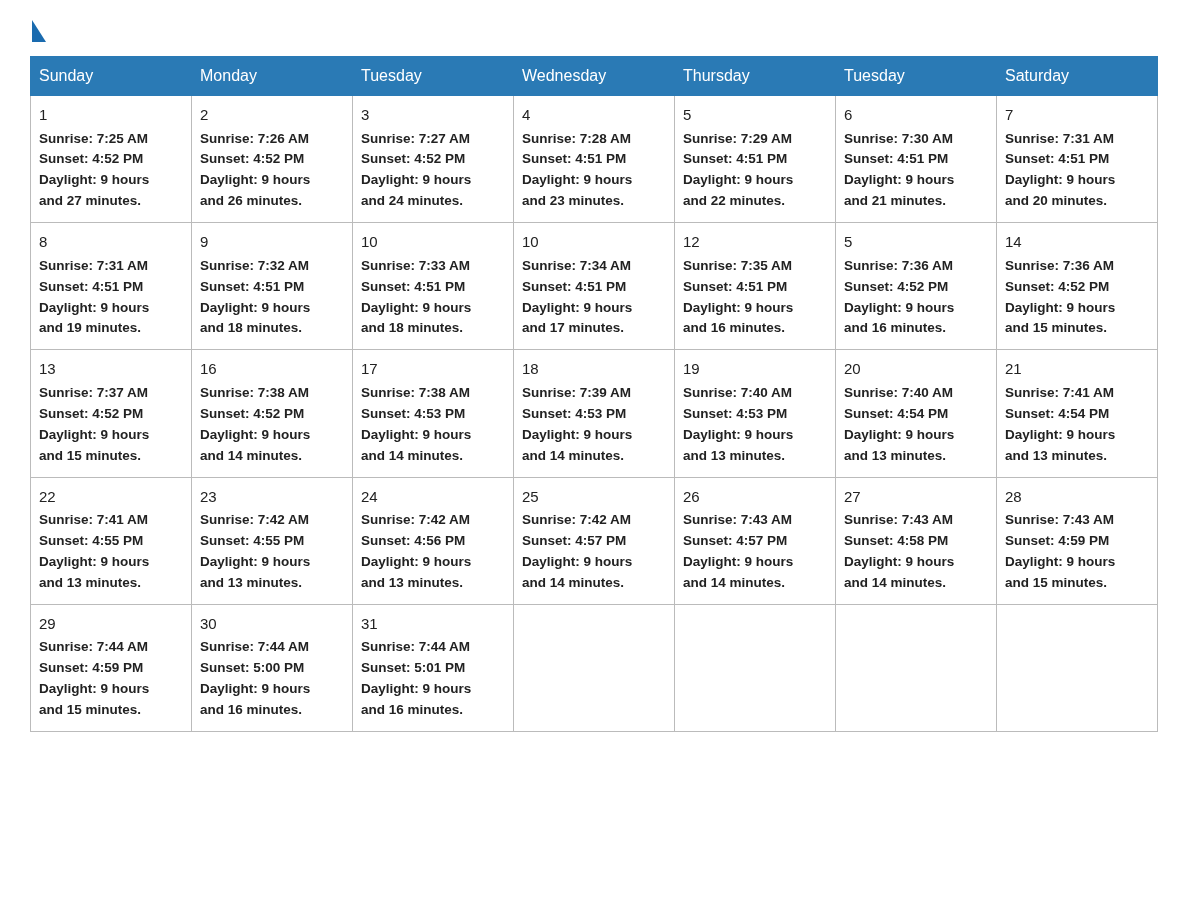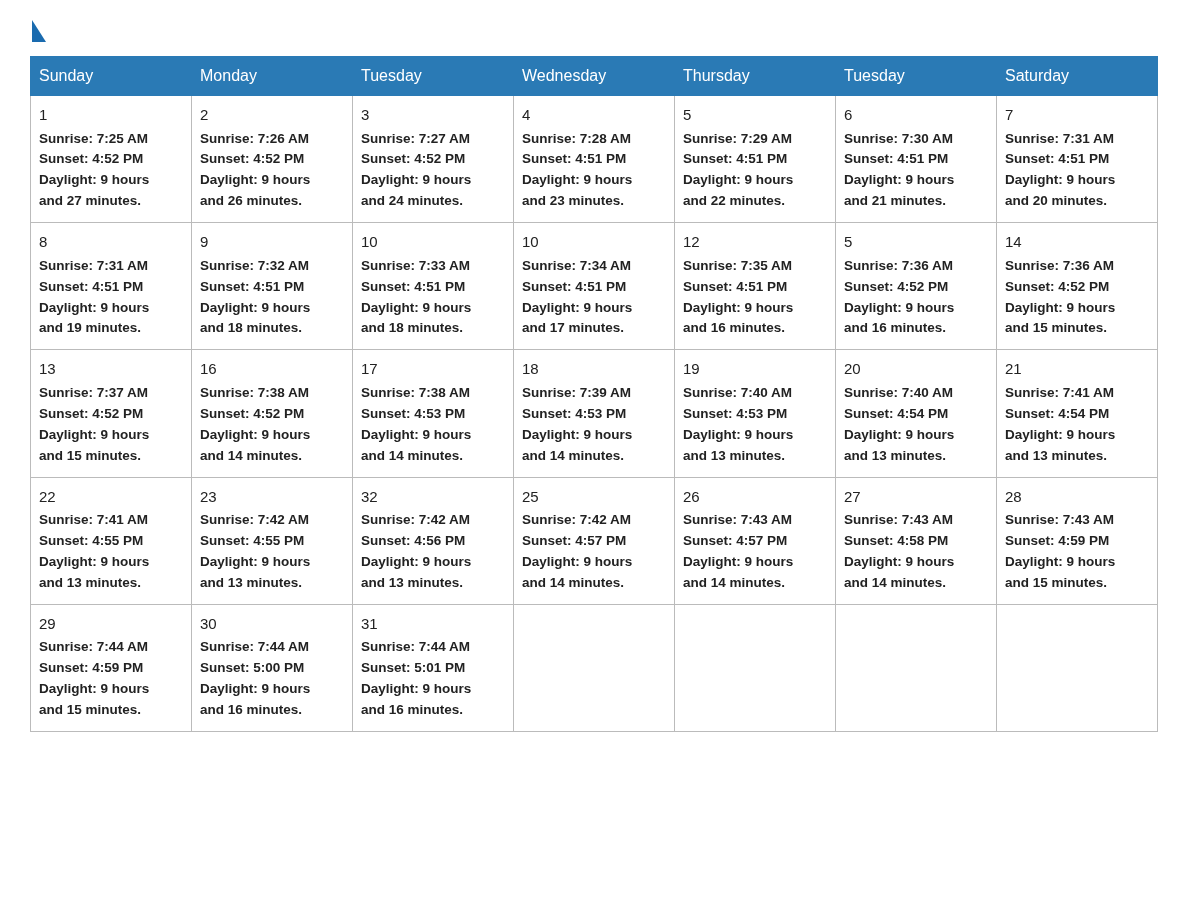--- a/index.html
+++ b/index.html
@@ -160,21 +160,21 @@
         <td><span class="day-number">16</span><span class="day-info">Sunrise: 7:38 AM<br>Sunset: 4:52 PM<br>Daylight: 9 hours<br>and 14 minutes.</span></td>
         <td><span class="day-number">17</span><span class="day-info">Sunrise: 7:38 AM<br>Sunset: 4:53 PM<br>Daylight: 9 hours<br>and 14 minutes.</span></td>
         <td><span class="day-number">18</span><span class="day-info">Sunrise: 7:39 AM<br>Sunset: 4:53 PM<br>Daylight: 9 hours<br>and 14 minutes.</span></td>
         <td><span class="day-number">19</span><span class="day-info">Sunrise: 7:40 AM<br>Sunset: 4:53 PM<br>Daylight: 9 hours<br>and 13 minutes.</span></td>
         <td><span class="day-number">20</span><span class="day-info">Sunrise: 7:40 AM<br>Sunset: 4:54 PM<br>Daylight: 9 hours<br>and 13 minutes.</span></td>
         <td><span class="day-number">21</span><span class="day-info">Sunrise: 7:41 AM<br>Sunset: 4:54 PM<br>Daylight: 9 hours<br>and 13 minutes.</span></td>
       </tr>
       <tr>
         <td><span class="day-number">22</span><span class="day-info">Sunrise: 7:41 AM<br>Sunset: 4:55 PM<br>Daylight: 9 hours<br>and 13 minutes.</span></td>
         <td><span class="day-number">23</span><span class="day-info">Sunrise: 7:42 AM<br>Sunset: 4:55 PM<br>Daylight: 9 hours<br>and 13 minutes.</span></td>
-        <td><span class="day-number">32</span><span class="day-info">Sunrise: 7:42 AM<br>Sunset: 4:56 PM<br>Daylight: 9 hours<br>and 13 minutes.</span></td>
+        <td><span class="day-number">24</span><span class="day-info">Sunrise: 7:42 AM<br>Sunset: 4:56 PM<br>Daylight: 9 hours<br>and 13 minutes.</span></td>
         <td><span class="day-number">25</span><span class="day-info">Sunrise: 7:42 AM<br>Sunset: 4:57 PM<br>Daylight: 9 hours<br>and 14 minutes.</span></td>
         <td><span class="day-number">26</span><span class="day-info">Sunrise: 7:43 AM<br>Sunset: 4:57 PM<br>Daylight: 9 hours<br>and 14 minutes.</span></td>
         <td><span class="day-number">27</span><span class="day-info">Sunrise: 7:43 AM<br>Sunset: 4:58 PM<br>Daylight: 9 hours<br>and 14 minutes.</span></td>
         <td><span class="day-number">28</span><span class="day-info">Sunrise: 7:43 AM<br>Sunset: 4:59 PM<br>Daylight: 9 hours<br>and 15 minutes.</span></td>
       </tr>
       <tr>
         <td><span class="day-number">29</span><span class="day-info">Sunrise: 7:44 AM<br>Sunset: 4:59 PM<br>Daylight: 9 hours<br>and 15 minutes.</span></td>
         <td><span class="day-number">30</span><span class="day-info">Sunrise: 7:44 AM<br>Sunset: 5:00 PM<br>Daylight: 9 hours<br>and 16 minutes.</span></td>
         <td><span class="day-number">31</span><span class="day-info">Sunrise: 7:44 AM<br>Sunset: 5:01 PM<br>Daylight: 9 hours<br>and 16 minutes.</span></td>
         <td class="empty-cell"></td>

